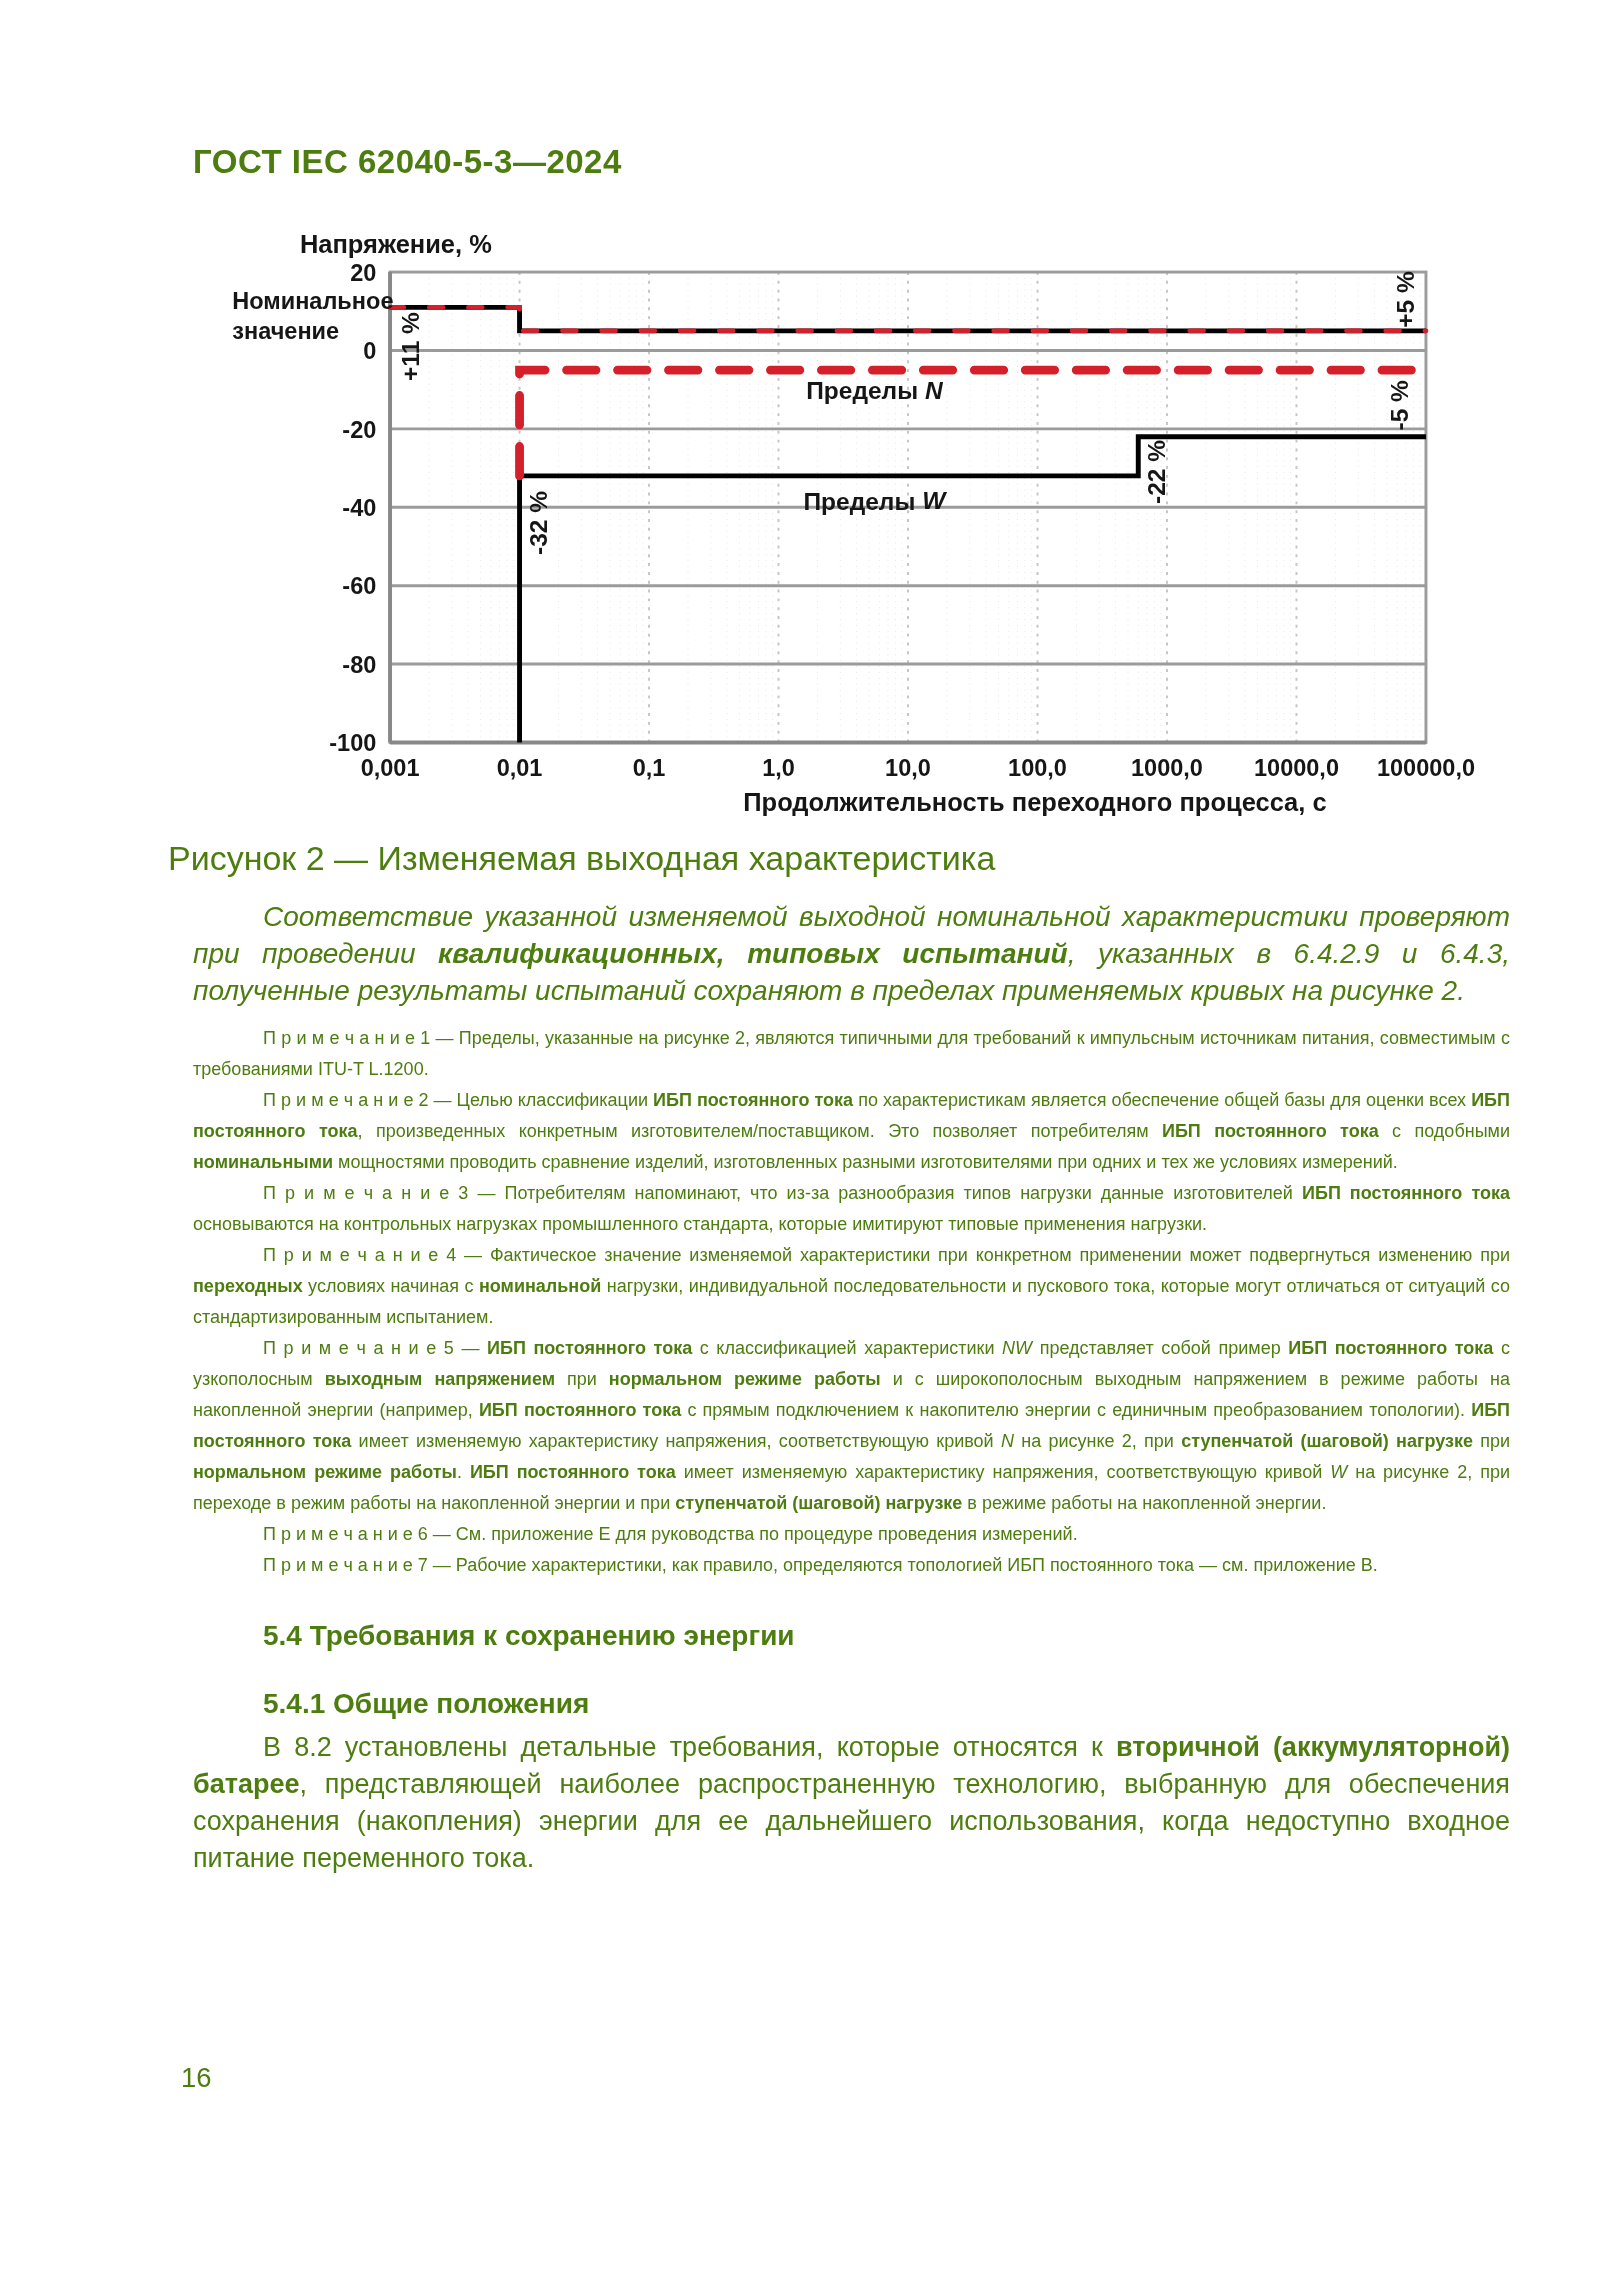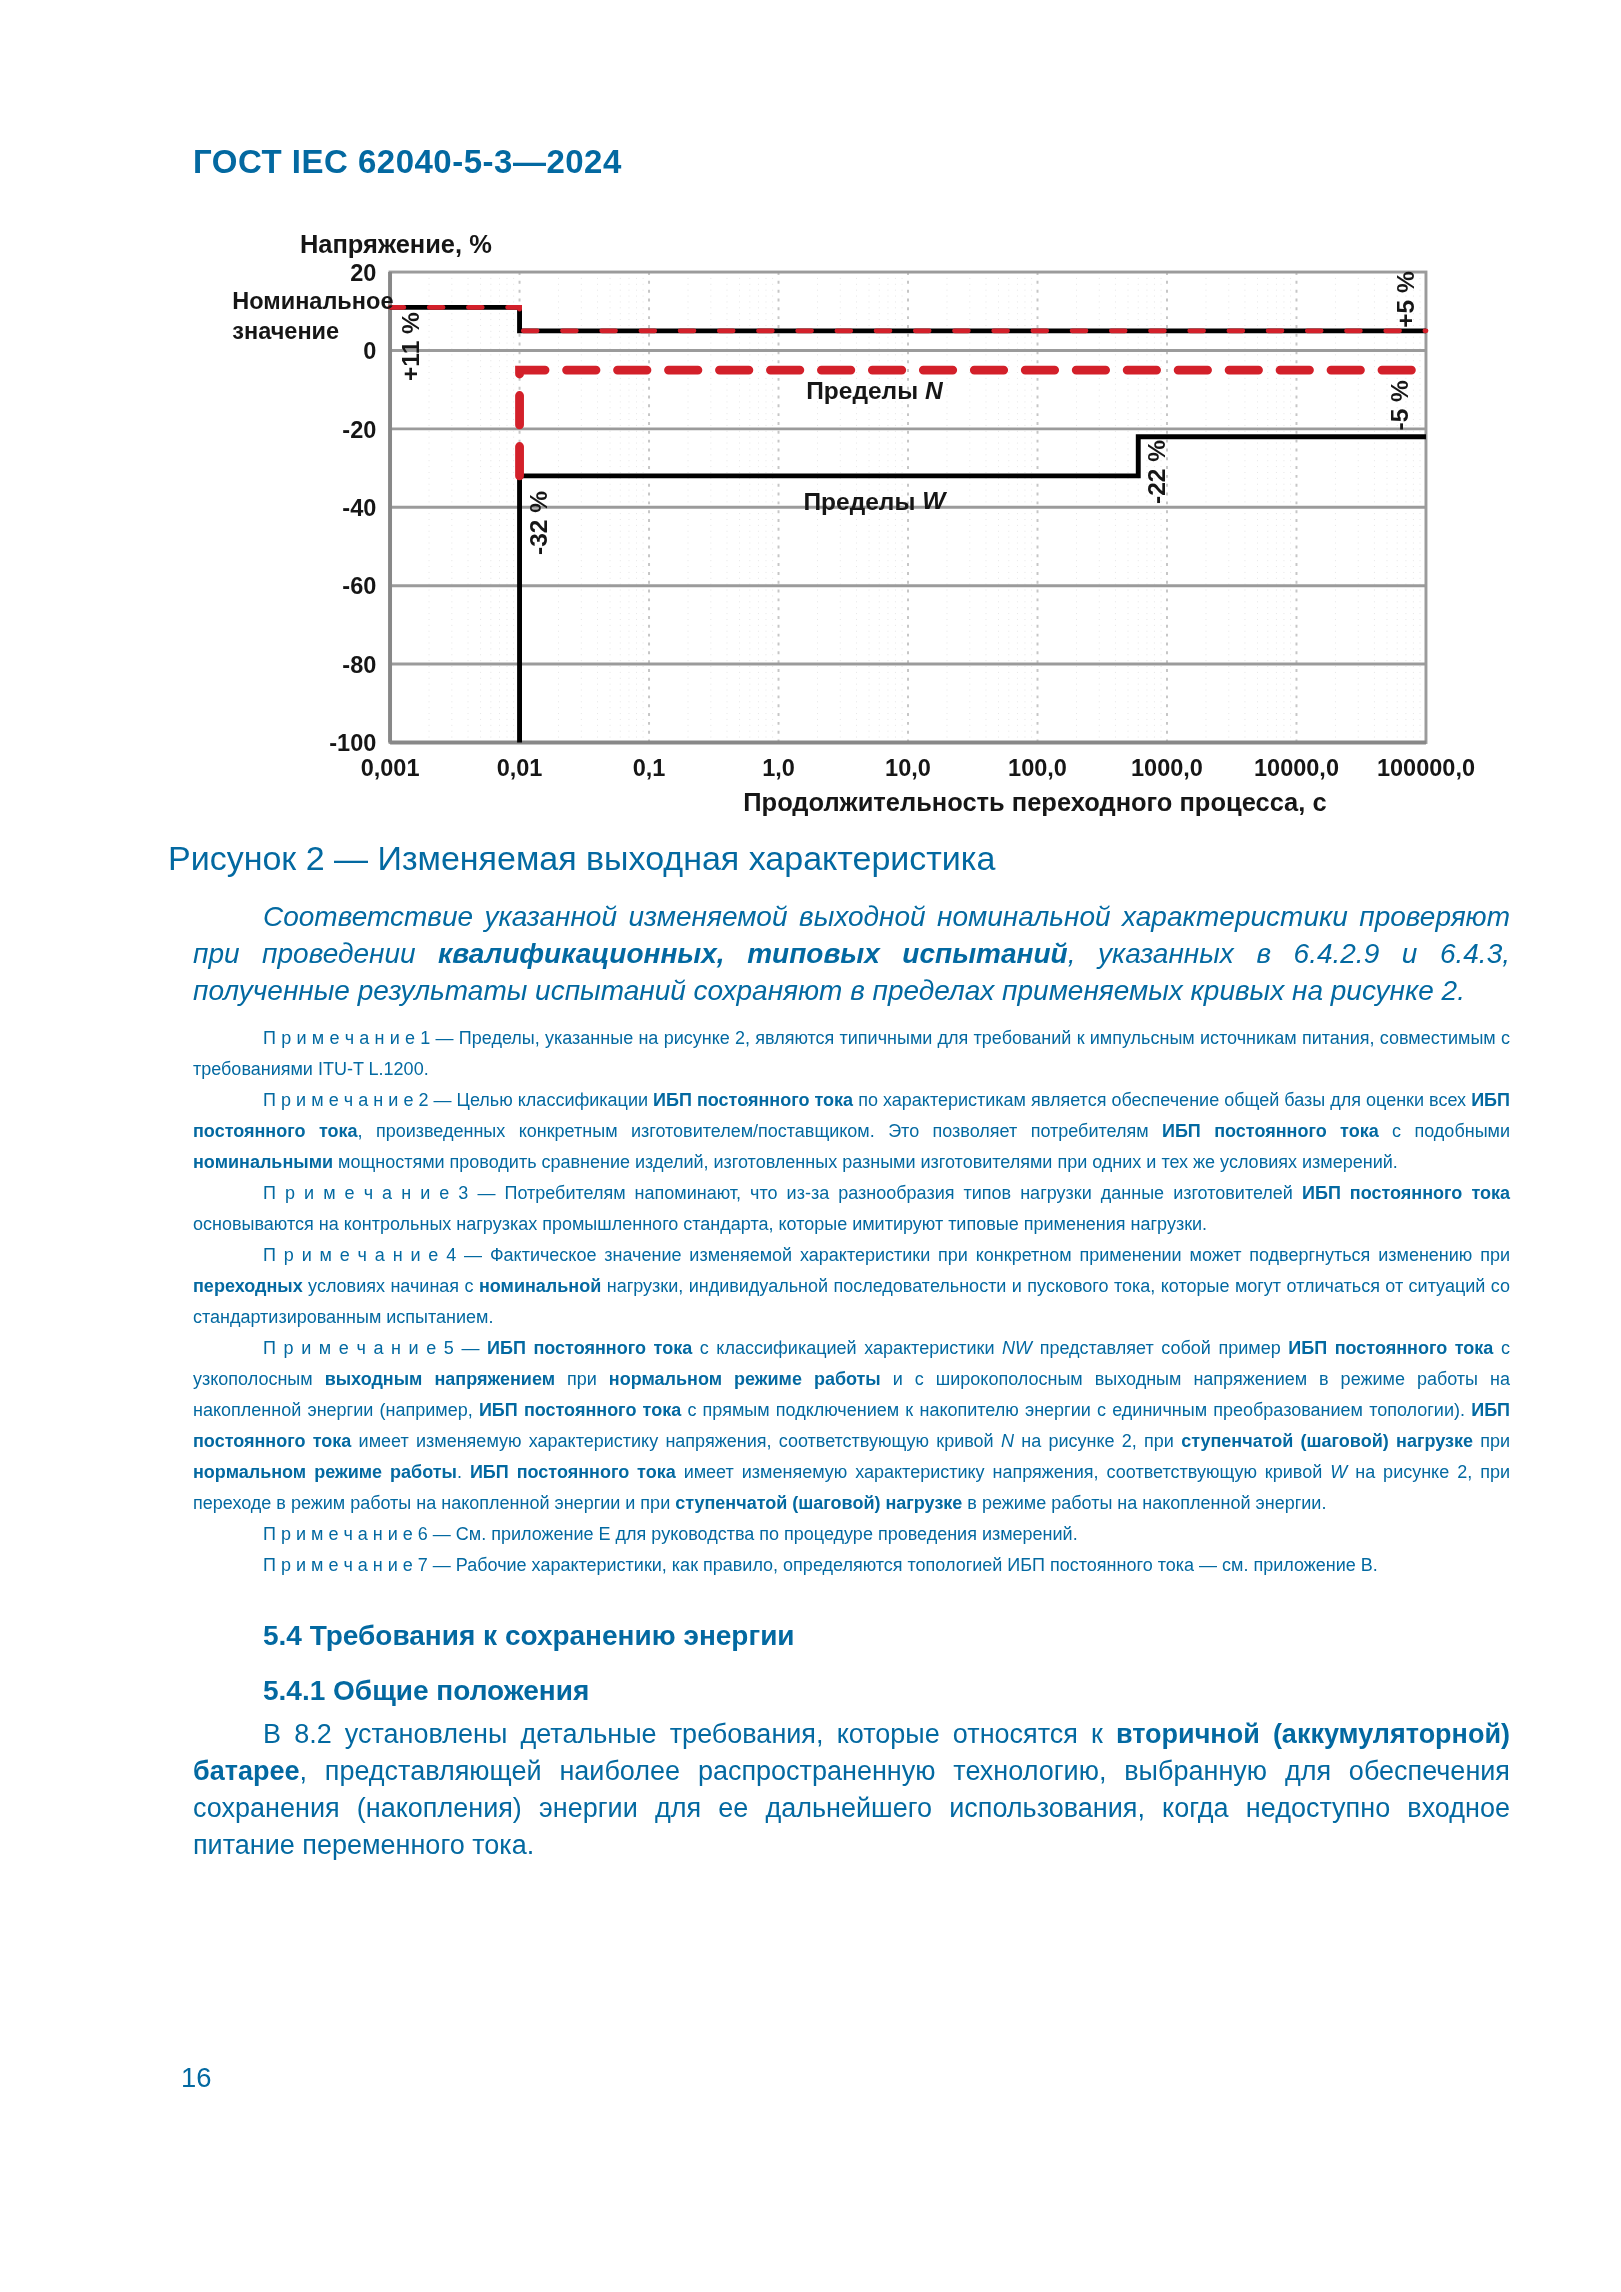--- a/index.html
+++ b/index.html
@@ -1,33 +1,33 @@
 <!DOCTYPE html>
 <html><head>
 <meta charset="utf-8">
 <style>
   html,body{margin:0;padding:0;background:#ffffff;}
   .page{position:relative;width:1621px;height:2293px;background:#ffffff;overflow:hidden;
-        font-family:"Liberation Sans",sans-serif;color:#0369a1;}
+        font-family:"Liberation Sans",sans-serif;color:#4d7c0f;}
   .header{position:absolute;left:193px;top:143px;font-weight:bold;font-size:33px;letter-spacing:0.5px;}
   #chart-svg{position:absolute;left:0;top:221px;}
   #chart-svg text{font-family:"Liberation Sans",sans-serif;font-weight:bold;fill:#161616;}
   #chart-svg .tick{font-size:24px;}
   #chart-svg .ann{font-size:25px;}
   #chart-svg .axlabel{font-size:26px;}
   #chart-svg .nominal{font-size:24px;}
   .caption{position:absolute;left:168px;top:839px;width:1357px;font-size:34px;}
   .textcol{position:absolute;left:193px;top:898px;width:1317px;text-align:justify;}
   .textcol p{margin:0;text-indent:70px;}
   .intro{font-style:italic;font-size:28px;line-height:37px;margin-bottom:13.7px !important;}
   .note{font-size:18px;line-height:31px;}
   .bodyp{font-size:27px;line-height:37px;}
   h2.sec,h3.sec{font-size:28px;margin:0;padding-left:70px;text-align:left;font-weight:bold;}
   h2.sec{margin-top:39px;}
-  h3.sec{margin-top:23px;margin-bottom:9.8px;}
+  h3.sec{margin-top:36px;margin-bottom:9.8px;}
   .b{font-weight:bold;margin-top:19px;}
   .i{font-style:italic;}
   .pagenum{position:absolute;left:181px;top:2062px;font-size:27.4px;}
 </style>
 </head>
 <body>
 
 <div class="page">
 
   <div class="header">ГОСТ IEC 62040-5-3—2024</div>

